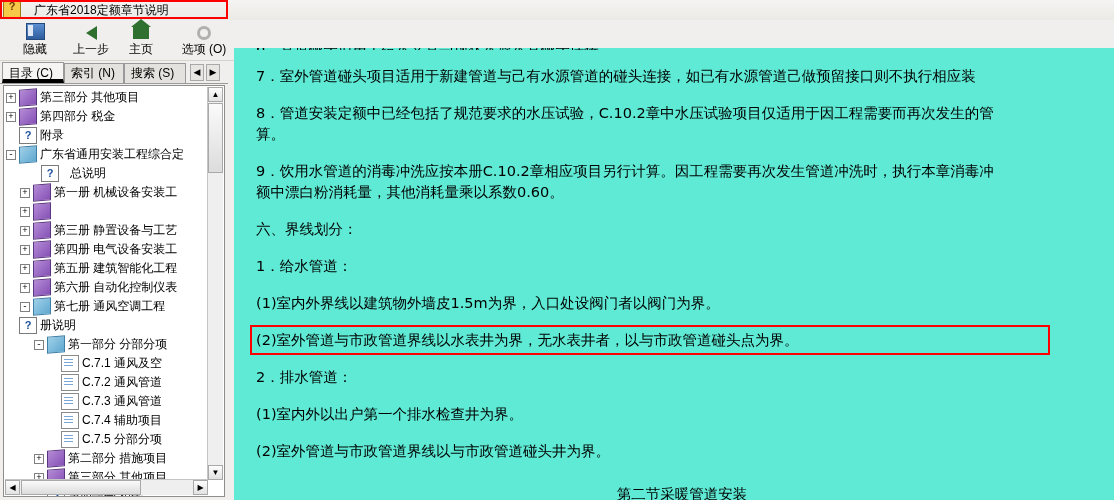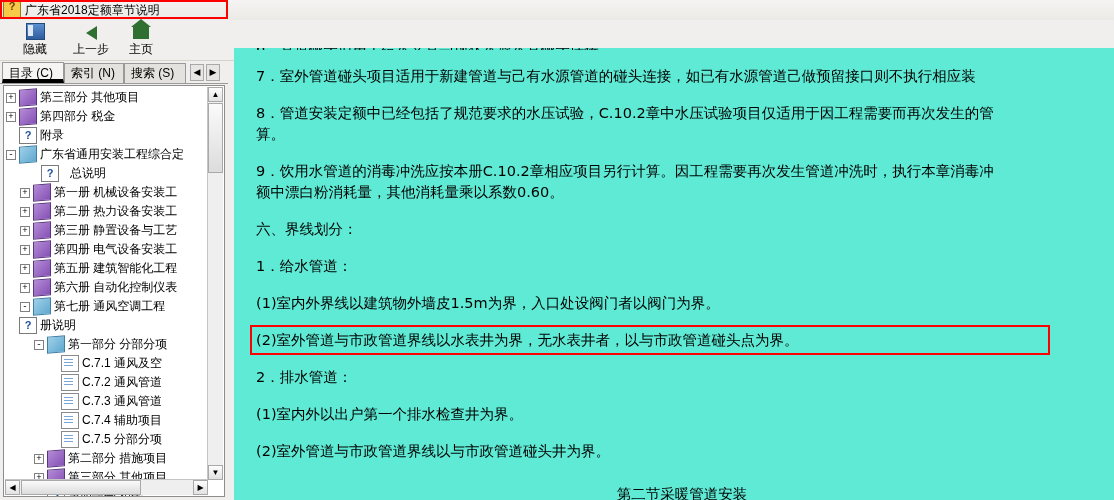--- a/index.html
+++ b/index.html
@@ -44,21 +44,21 @@
     content: "?";
     position: absolute;
     left: 0; top: -2px;
     width: 100%;
     text-align: center;
     font-size: 11px;
     font-weight: bold;
     color: #6a3a00;
   }
   .title-text {
-    margin-left: 4px;
+    margin-left: 13px;
     font-size: 12px;
     color: #000;
     white-space: nowrap;
   }
   .title-redbox {
     position: absolute;
     left: 0px; top: 0px;
     width: 228px; height: 19px;
     border: 2px solid #ff0000;
     box-sizing: border-box;
@@ -406,20 +406,24 @@
       <span class="tb-label">隐藏</span>
     </div>
     <div class="tb-btn tb-back">
       <span class="tb-glyph"><span class="icon-arrow-left"></span></span>
       <span class="tb-label">上一步</span>
     </div>
     <div class="tb-btn tb-home">
       <span class="tb-glyph"><span class="icon-home"></span></span>
       <span class="tb-label">主页</span>
     </div>
+    <div class="tb-btn tb-opt">
+      <span class="tb-glyph"><span class="icon-gear"></span></span>
+      <span class="tb-label">选项 (O)</span>
+    </div>
   </div>
 
   <div class="leftpane">
     <div class="tabrow">
       <div class="tab tab-0 active">目录 (C)</div>
       <div class="tab tab-1">索引 (N)</div>
       <div class="tab tab-2">搜索 (S)</div>
       <div class="tab-nav left">◀</div>
       <div class="tab-nav right">▶</div>
     </div>
@@ -452,21 +456,20 @@
             <span class="tlabel">总说明</span>
           </div>
           <div class="trow" style="padding-left: 16px;">
             <span class="tog">+</span>
             <span class="ico ico-book"></span>
             <span class="tlabel">第一册 机械设备安装工</span>
           </div>
           <div class="trow" style="padding-left: 16px;">
             <span class="tog">+</span>
             <span class="ico ico-book"></span>
-            <span class="tlabel">第二册 热力设备安装工</span>
           </div>
           <div class="trow" style="padding-left: 16px;">
             <span class="tog">+</span>
             <span class="ico ico-book"></span>
             <span class="tlabel">第三册 静置设备与工艺</span>
           </div>
           <div class="trow" style="padding-left: 16px;">
             <span class="tog">+</span>
             <span class="ico ico-book"></span>
             <span class="tlabel">第四册 电气设备安装工</span>

